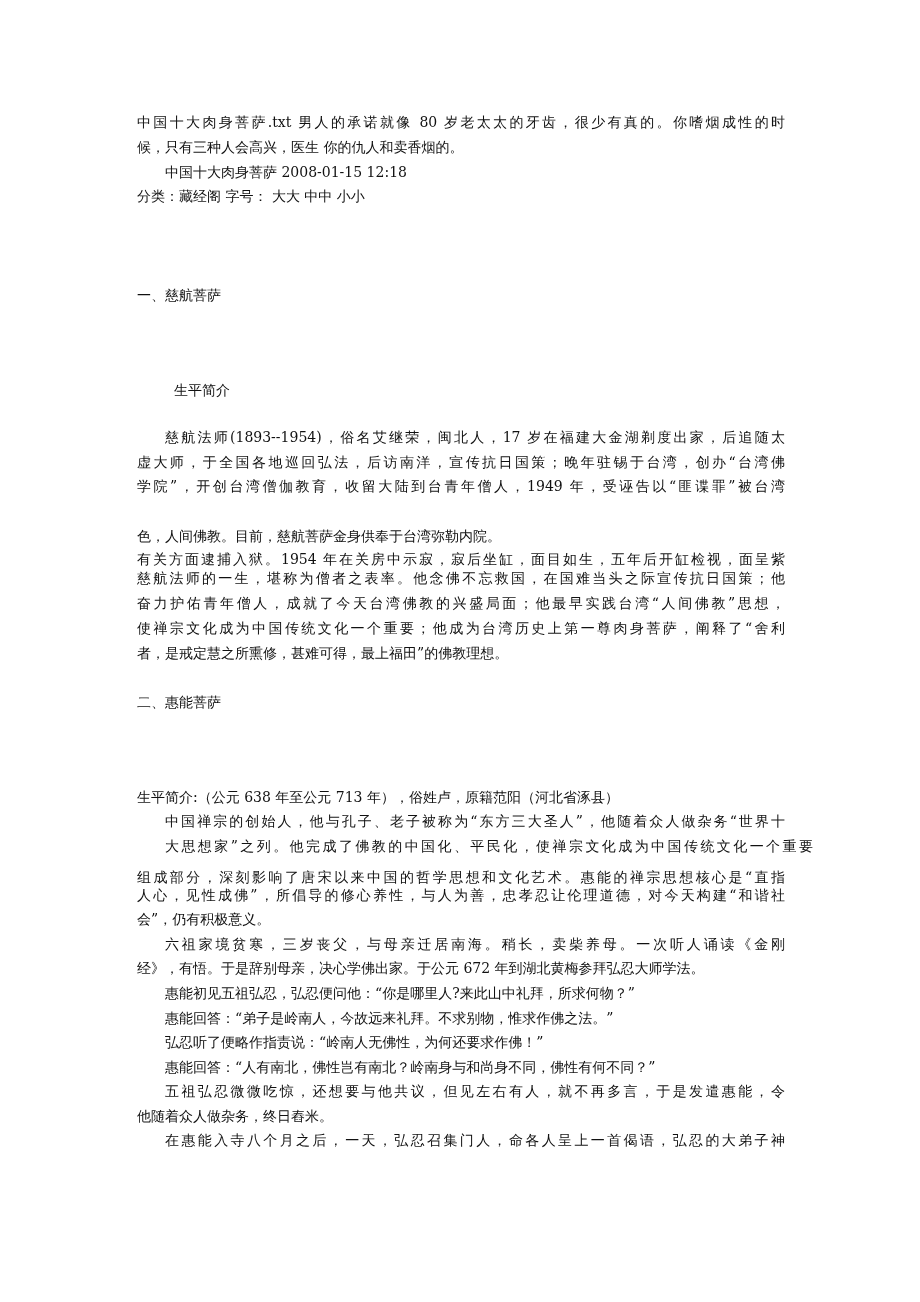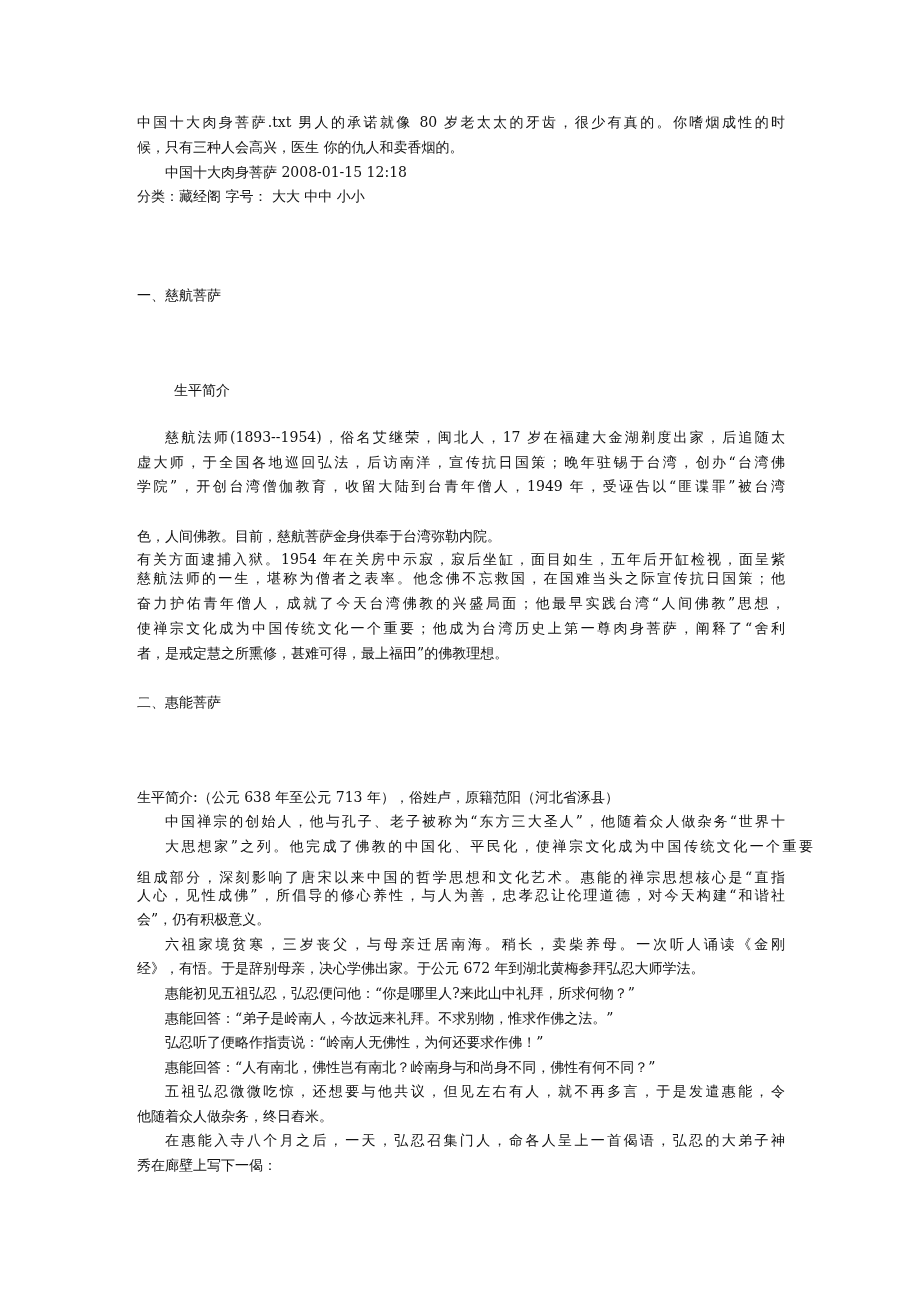--- a/index.html
+++ b/index.html
@@ -75,15 +75,14 @@
 
   <div class="line indent" style="top:984px;">惠能初见五祖弘忍，弘忍便问他：“你是哪里人?来此山中礼拜，所求何物？”</div>
   <div class="line indent" style="top:1009px;">惠能回答：“弟子是岭南人，今故远来礼拜。不求别物，惟求作佛之法。”</div>
   <div class="line indent" style="top:1033px;">弘忍听了便略作指责说：“岭南人无佛性，为何还要求作佛！”</div>
   <div class="line indent" style="top:1058px;">惠能回答：“人有南北，佛性岂有南北？岭南身与和尚身不同，佛性有何不同？”</div>
 
   <div class="line indent justify" style="top:1082px;">五祖弘忍微微吃惊，还想要与他共议，但见左右有人，就不再多言，于是发遣惠能，令</div>
   <div class="line" style="top:1107px;">他随着众人做杂务，终日舂米。</div>
 
   <div class="line indent justify" style="top:1131px;">在惠能入寺八个月之后，一天，弘忍召集门人，命各人呈上一首偈语，弘忍的大弟子神</div>
-  <div class="line" style="top:1156px;">秀在廊壁上写下一偈：</div>
 
 </div>
 
 </body></html>

